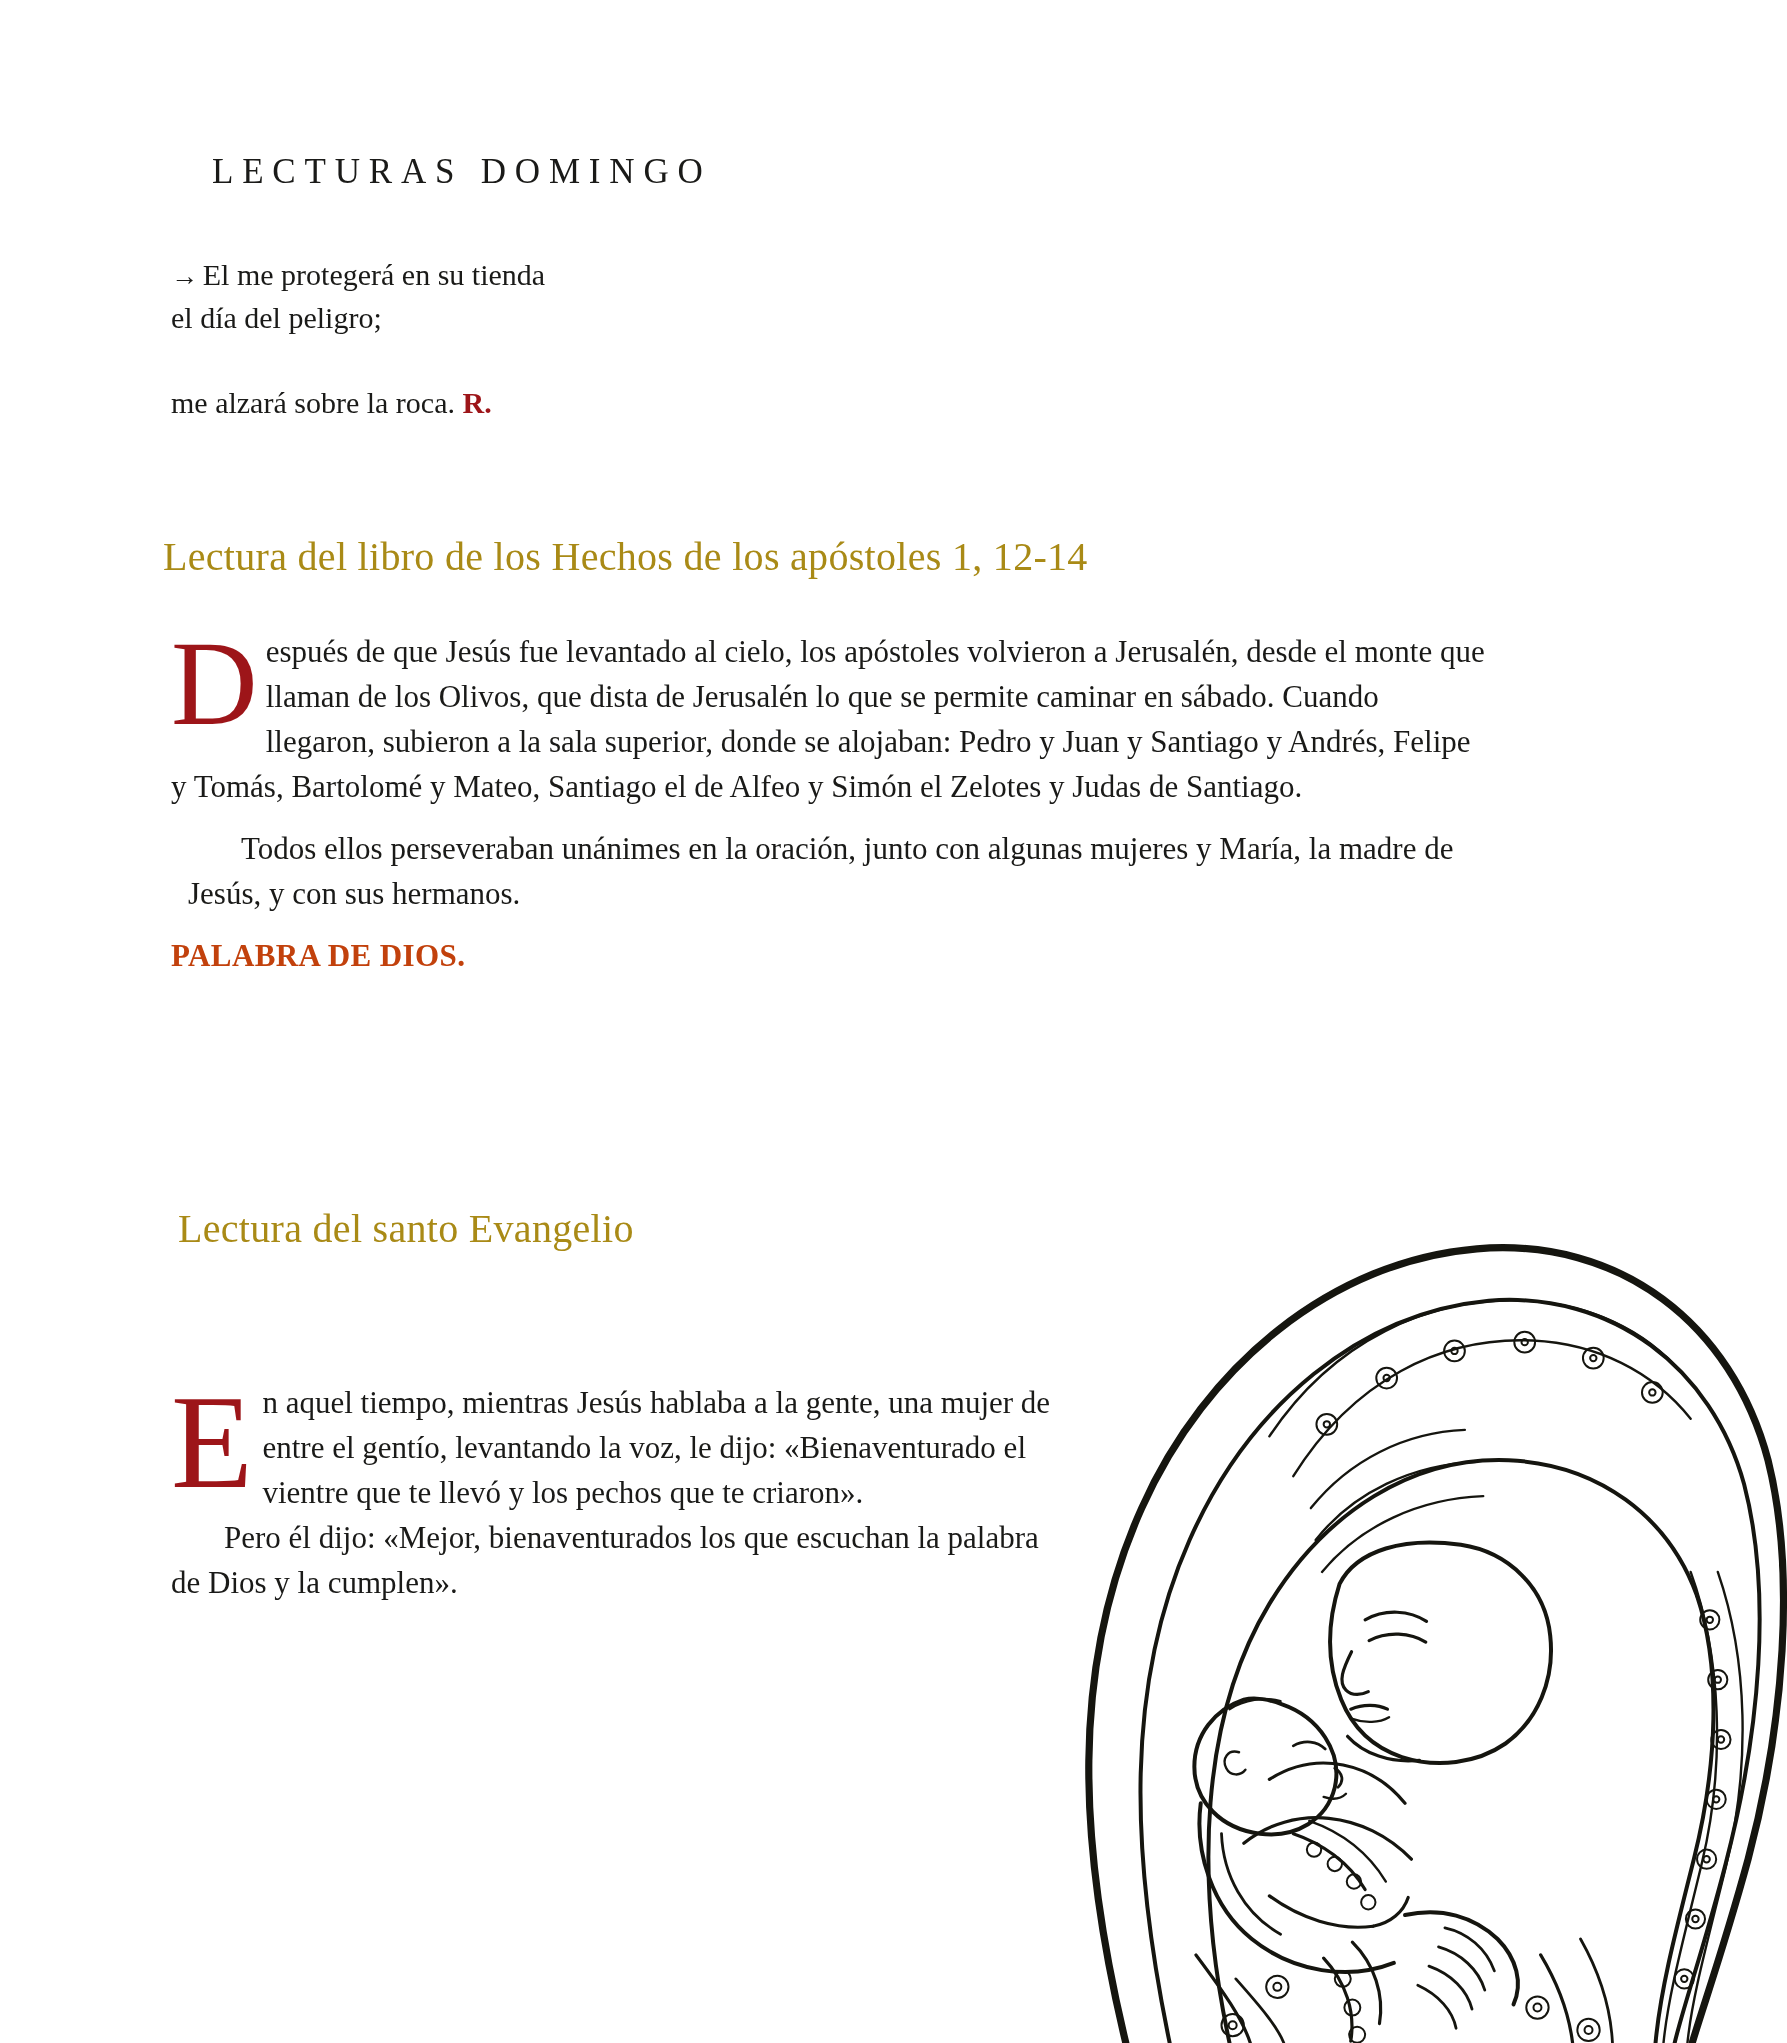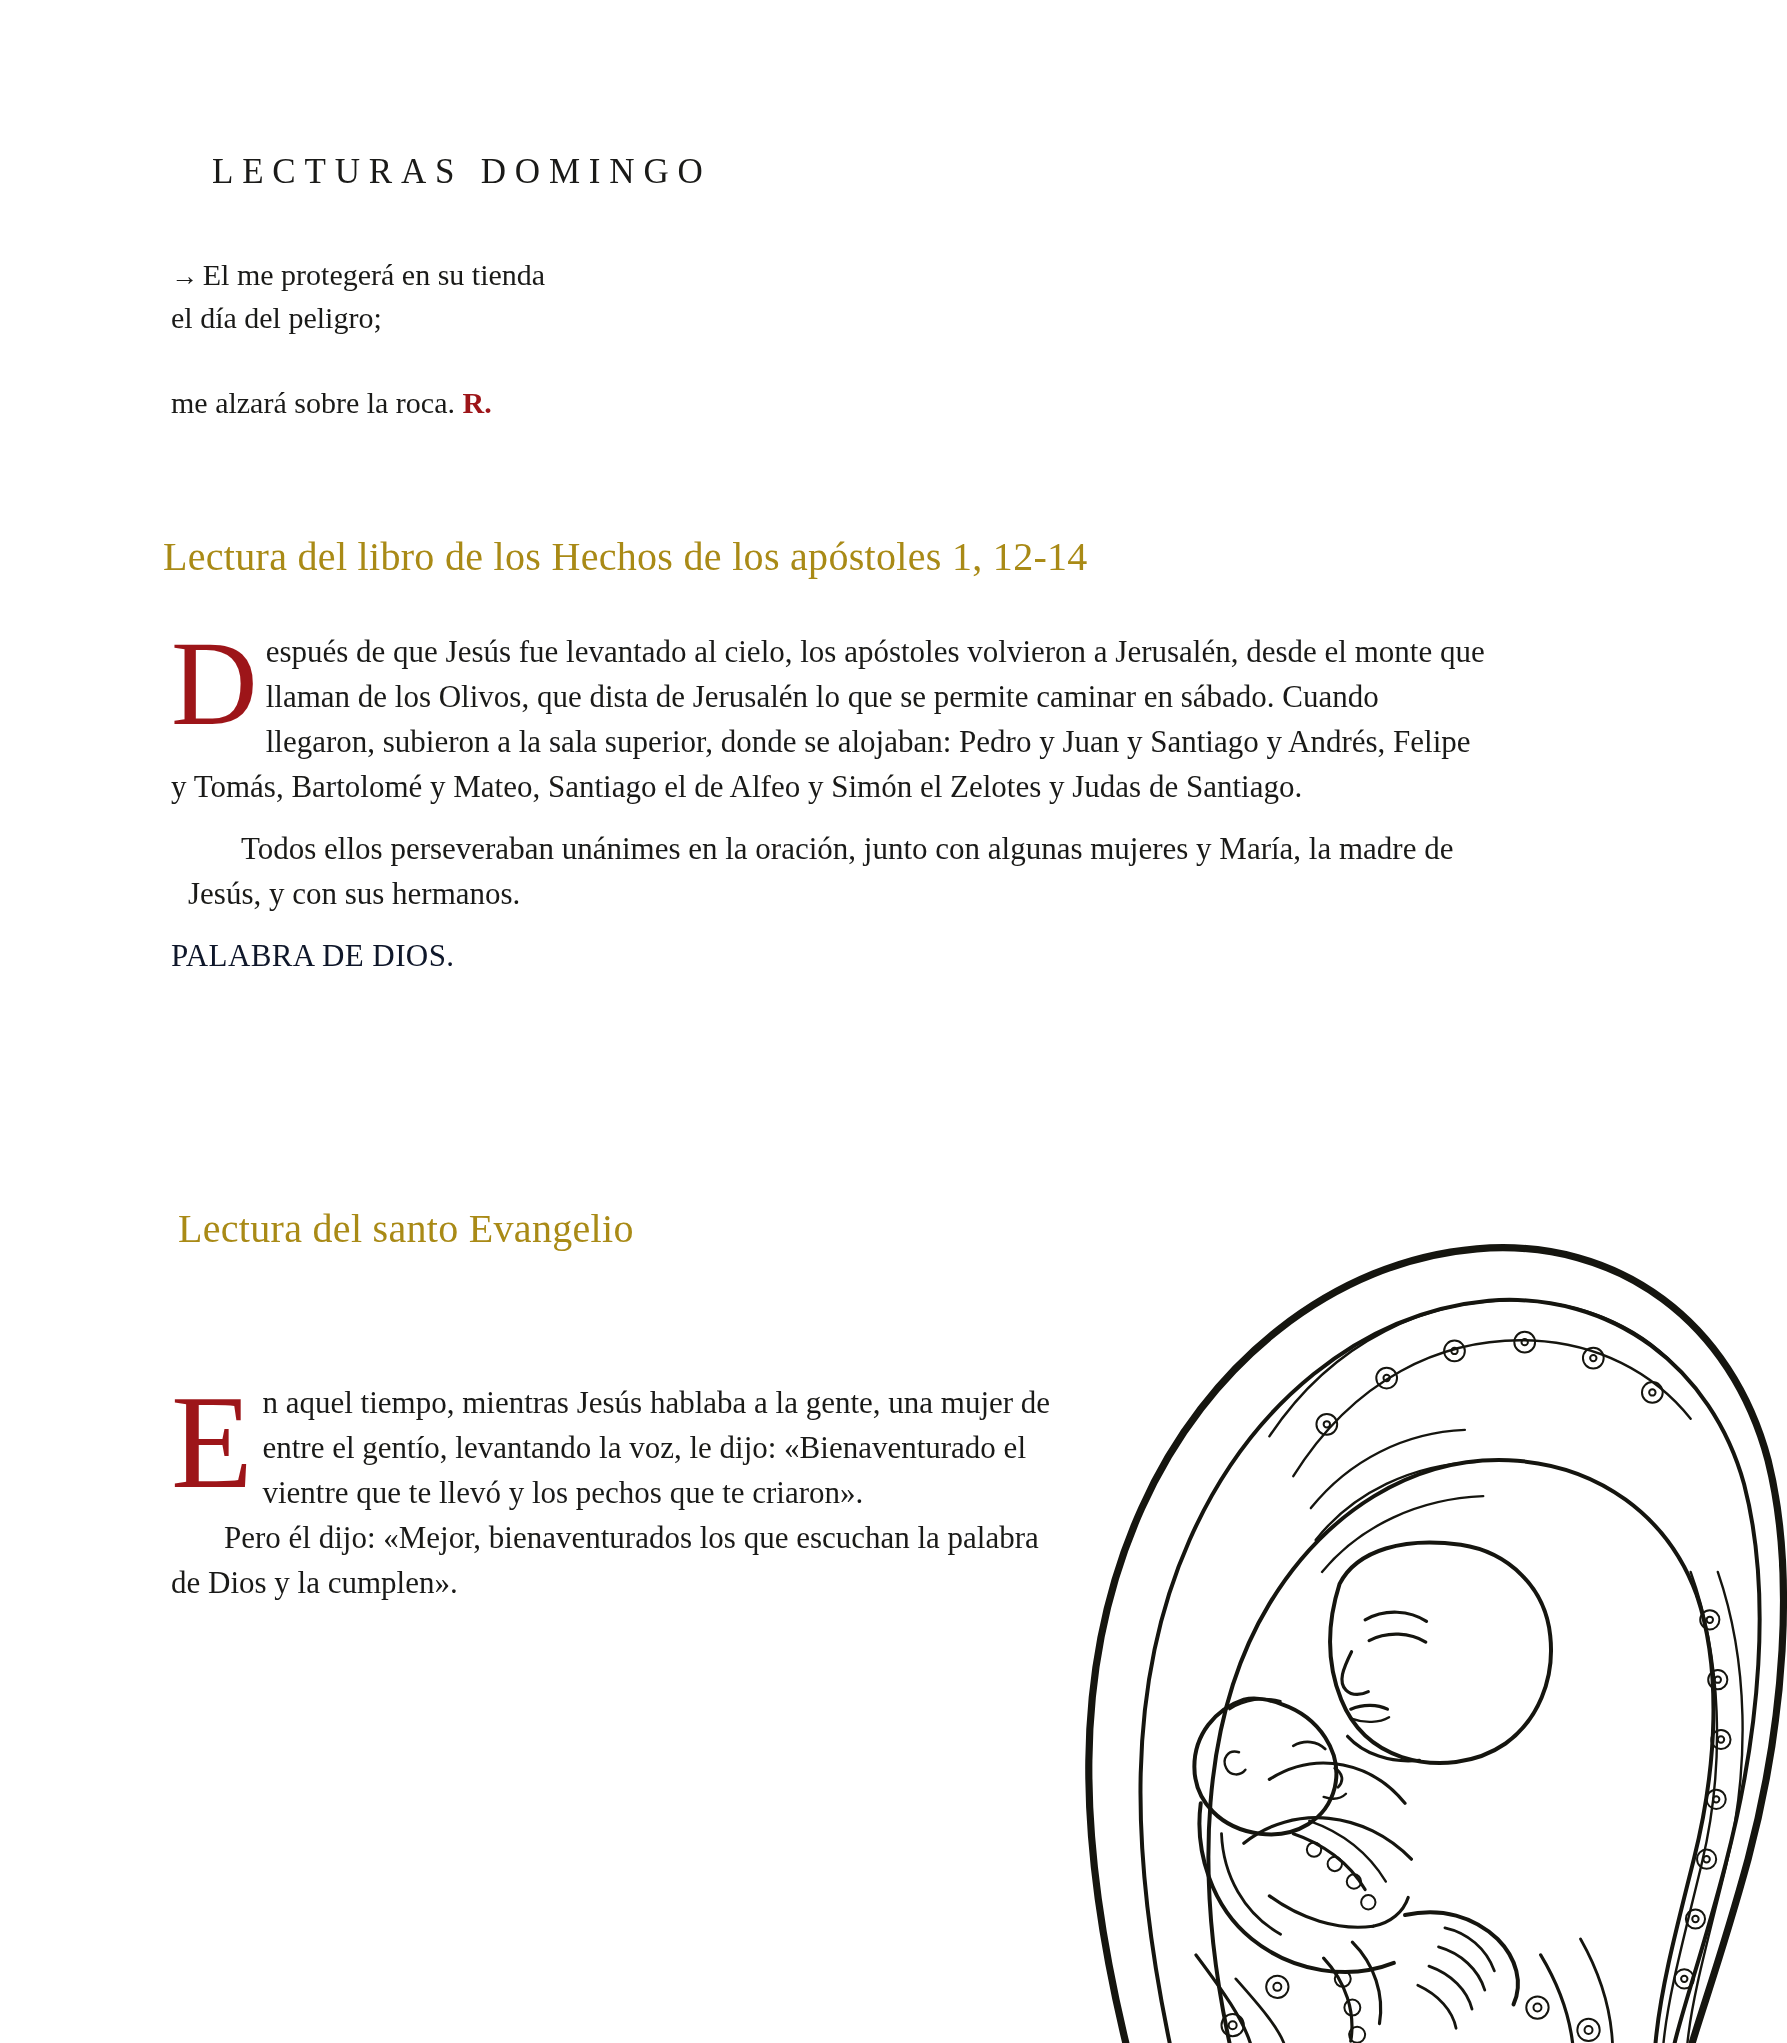--- a/index.html
+++ b/index.html
@@ -96,22 +96,22 @@
   }
   #gospel-body .dropcap {
     font-size: 134px;
     line-height: 0.80;
     margin: 8px 9.6px 0 0;
   }
   .para-indent {
     text-indent: 53px;
   }
   .acclamation {
-    color: #0f172a;
-    font-weight: normal;
+    color: #c2410c;
+    font-weight: bold;
     letter-spacing: 0.4px;
   }
 
   
   .illustration {
     position: absolute;
     left: 1030px;
     top: 1061px;
     width: 758px;
     height: 982px;

